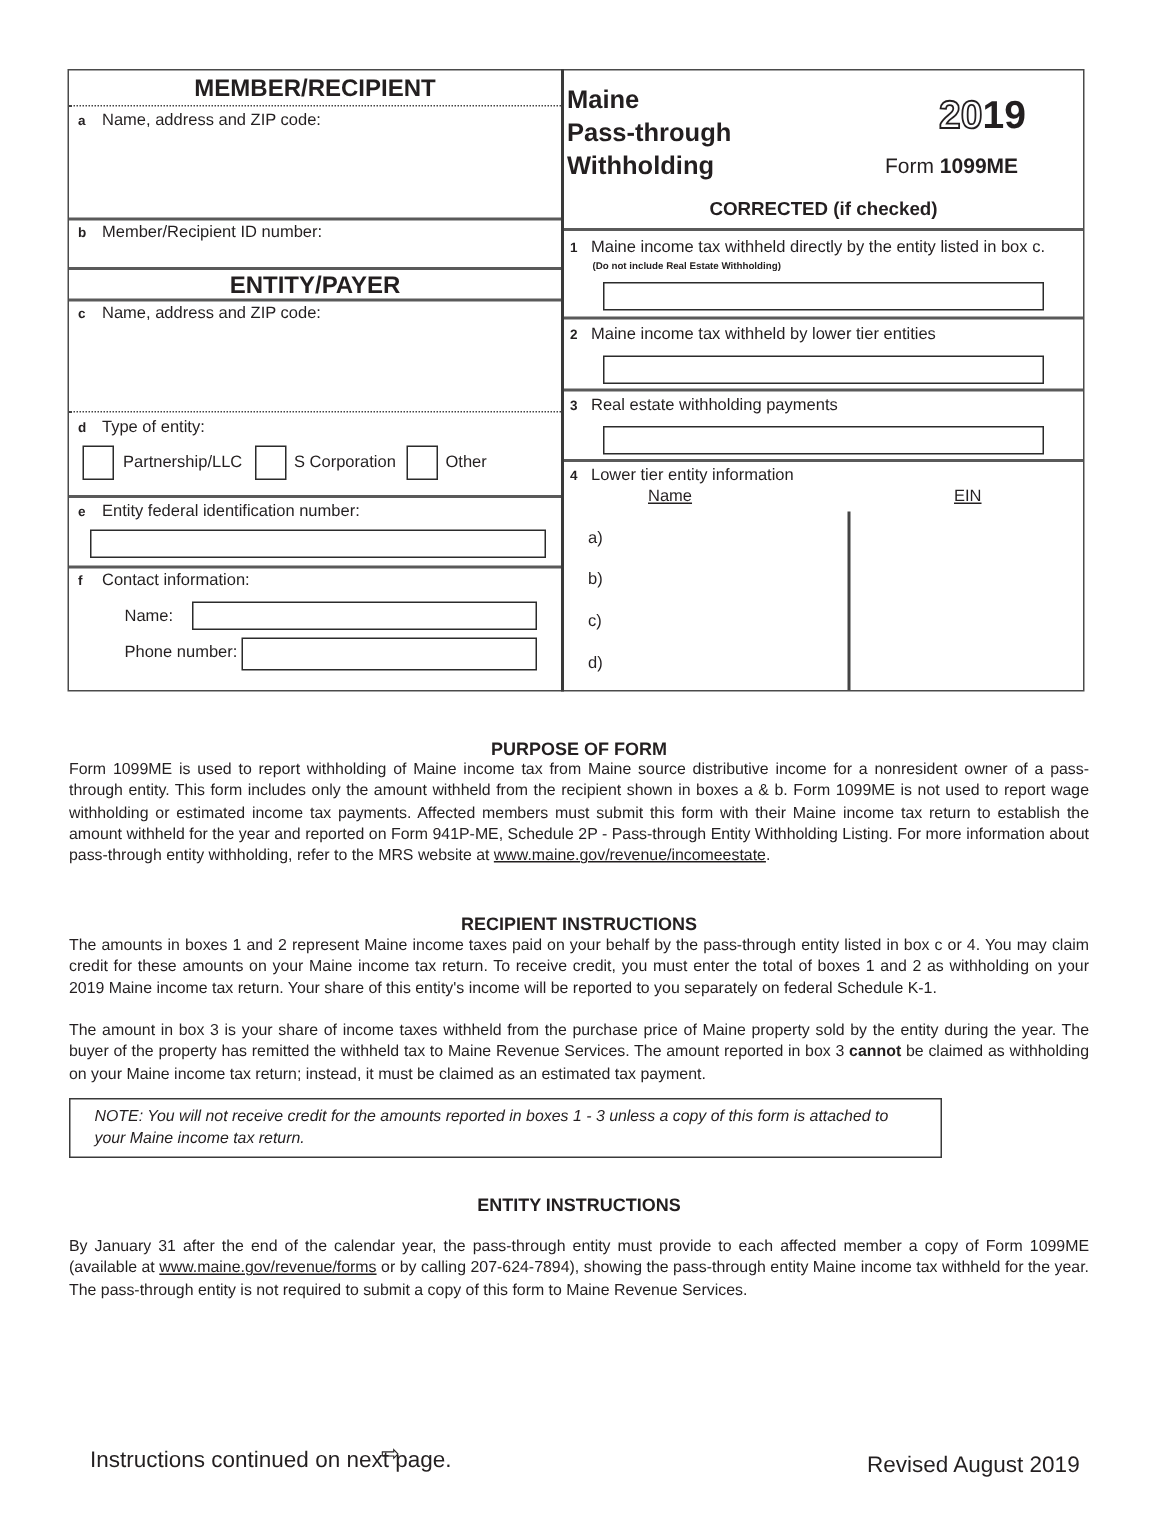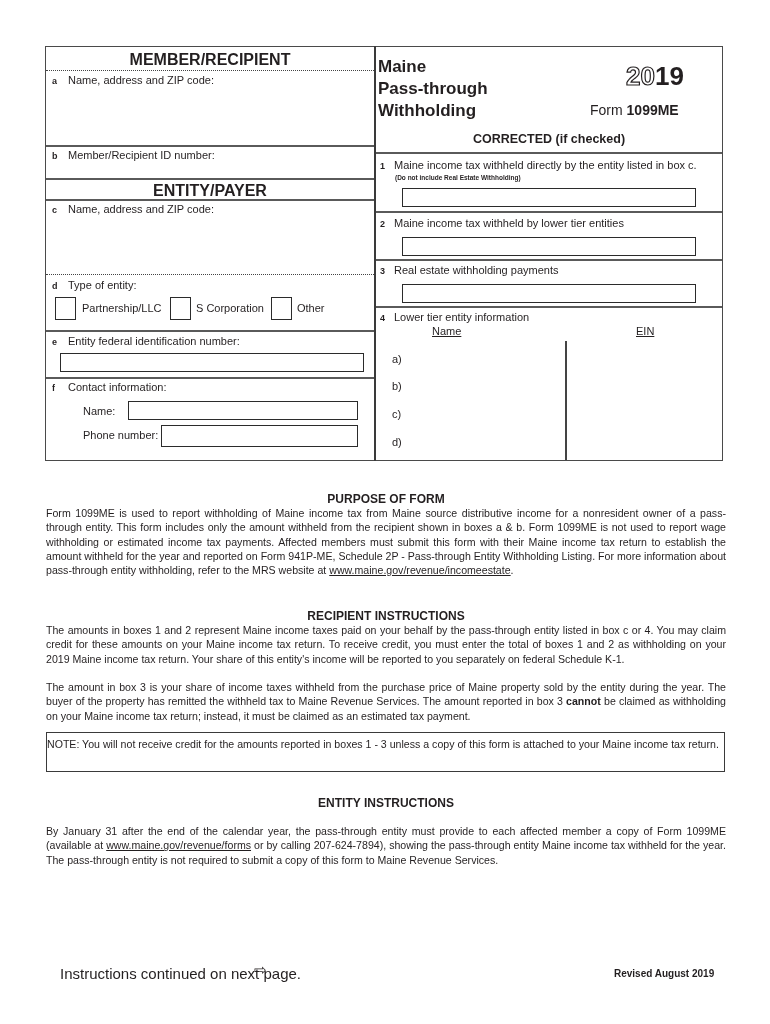--- a/index.html
+++ b/index.html
@@ -30,25 +30,25 @@
   .corrected { position: absolute; left: 376px; top: 132px; width: 346px; text-align: center; font-weight: bold; font-size: 12.5px; }
 
   .small-note { position: absolute; font-size: 6.5px; font-weight: bold; }
 
   .u { text-decoration: underline; }
 
   .section-title { position: absolute; left: 45px; width: 682px; text-align: center; font-weight: bold; font-size: 12px; }
   .para { position: absolute; left: 46px; width: 680px; font-size: 10.6px; line-height: 14.3px; text-align: justify; }
   .para a { color: #231f20; text-decoration: underline; }
 
-  .note-box { position: absolute; left: 46px; top: 732px; width: 679px; height: 40px; border: 1.5px solid #3a3a3a; padding: 4px 0; font-size: 10.6px; line-height: 15px; }
+  .note-box { position: absolute; left: 46px; top: 732px; width: 582px; height: 40px; border: 1.5px solid #3a3a3a; padding: 4px 16px; font-size: 10.6px; line-height: 15px; font-style: italic; }
 
   .footer-left { position: absolute; left: 60px; top: 965px; font-size: 15px; }
   .arrow-icon { position: absolute; left: 254px; top: 962px; font-size: 15px; line-height: 15px; }
-  .footer-right { position: absolute; left: 614px; top: 968px; font-size: 10px; font-weight: bold; }
+  .footer-right { position: absolute; left: 578px; top: 968px; font-size: 15px; }
 </style>
 </head>
 <body>
 
 <div class="form-frame"></div>
 <div class="vdivider"></div>
 
 <div class="sec-head" style="left:46px; top:51px; width:328px;">MEMBER/RECIPIENT</div>
 <div class="hline dotted" style="left:46px; top:70px; width:328px;"></div>
 

